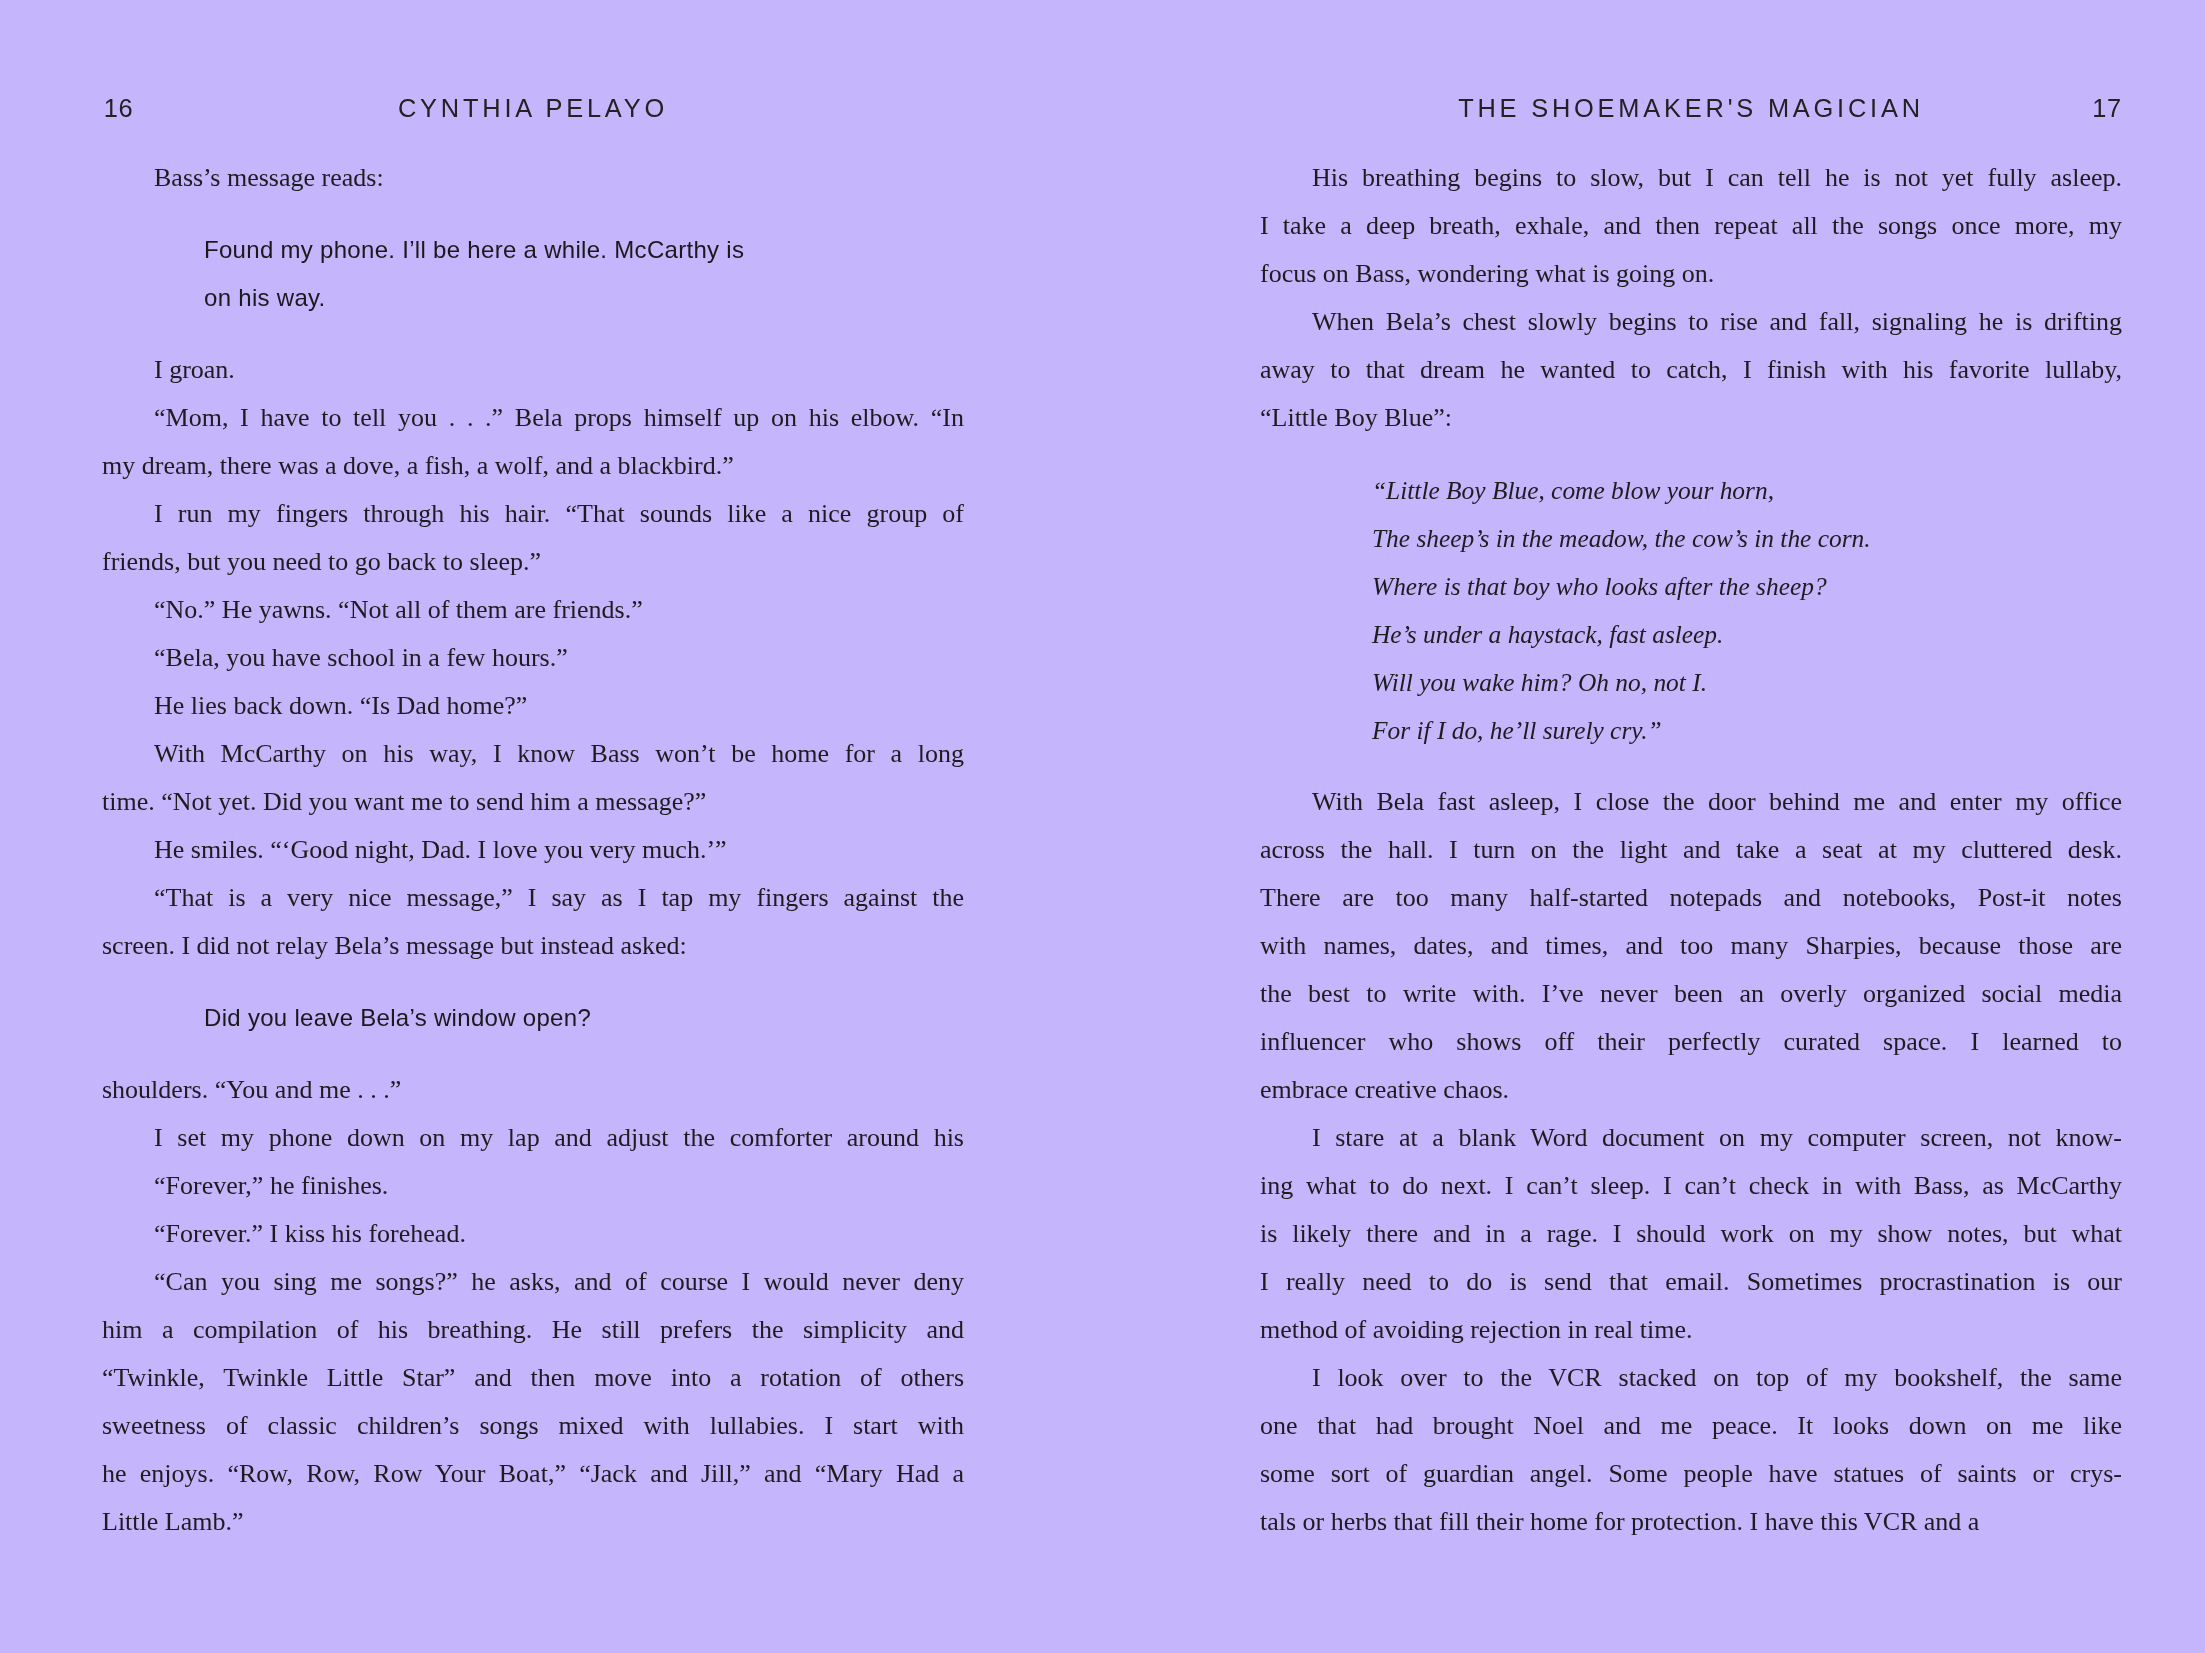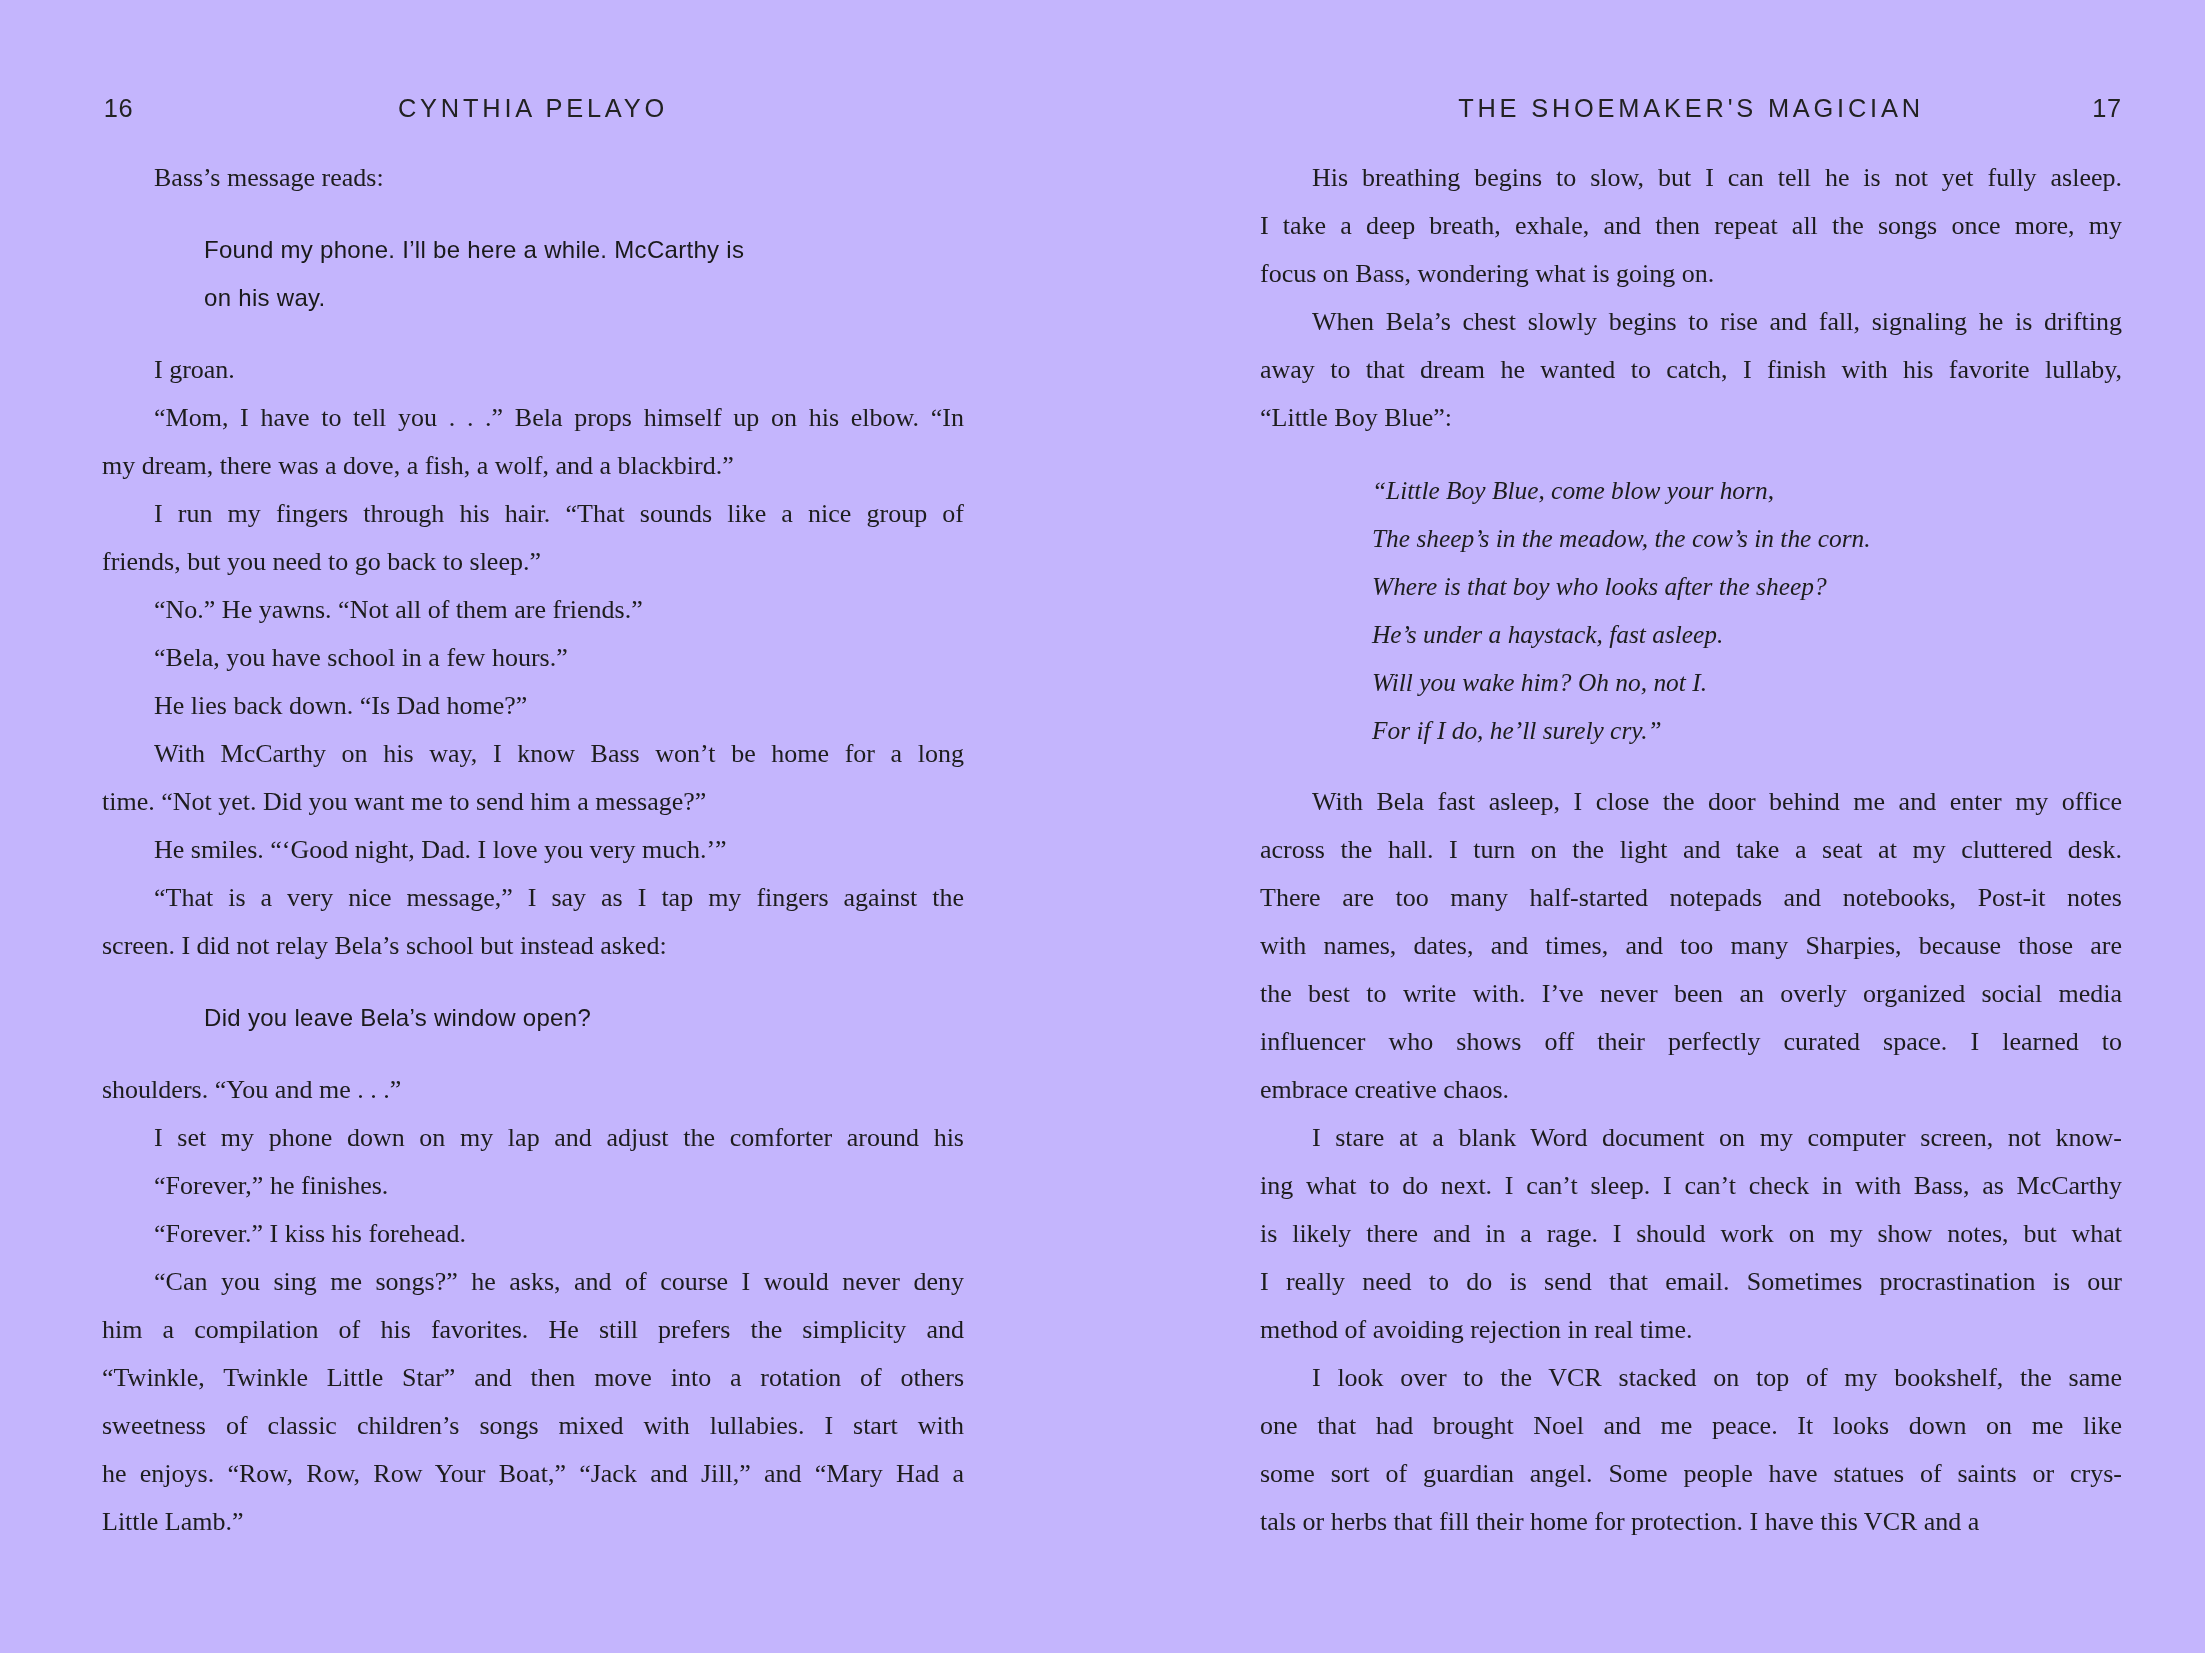--- a/index.html
+++ b/index.html
@@ -128,38 +128,38 @@
         </div>
         <div class="block body">
           <div class="line j ind">With McCarthy on his way, I know Bass won’t be home for a long</div>
           <div class="line">time. “Not yet. Did you want me to send him a message?”</div>
         </div>
         <div class="block body">
           <div class="line ind">He smiles. “‘Good night, Dad. I love you very much.’”</div>
         </div>
         <div class="block body">
           <div class="line j ind">“That is a very nice message,” I say as I tap my fingers against the</div>
-          <div class="line">screen. I did not relay Bela’s school but instead asked:</div>
+          <div class="line">screen. I did not relay Bela’s message but instead asked:</div>
         </div>
         <div class="block message">
           <div class="line">Did you leave Bela’s window open?</div>
         </div>
         <div class="block body">
           <div class="line">shoulders. “You and me . . .”</div>
           <div class="line j ind">I set my phone down on my lap and adjust the comforter around his</div>
         </div>
         <div class="block body">
           <div class="line ind">“Forever,” he finishes.</div>
         </div>
         <div class="block body">
           <div class="line ind">“Forever.” I kiss his forehead.</div>
         </div>
         <div class="block body">
           <div class="line j ind">“Can you sing me songs?” he asks, and of course I would never deny</div>
-          <div class="line j">him a compilation of his favorites. He still prefers the simplicity and</div>
+          <div class="line j">him a compilation of his breathing. He still prefers the simplicity and</div>
           <div class="line j">“Twinkle, Twinkle Little Star” and then move into a rotation of others</div>
           <div class="line j">sweetness of classic children’s songs mixed with lullabies. I start with</div>
           <div class="line j">he enjoys. “Row, Row, Row Your Boat,” “Jack and Jill,” and “Mary Had a</div>
           <div class="line">Little Lamb.”</div>
         </div>
       </div>
   </section>
 
   <section class="page right">
     <header class="page-header">

